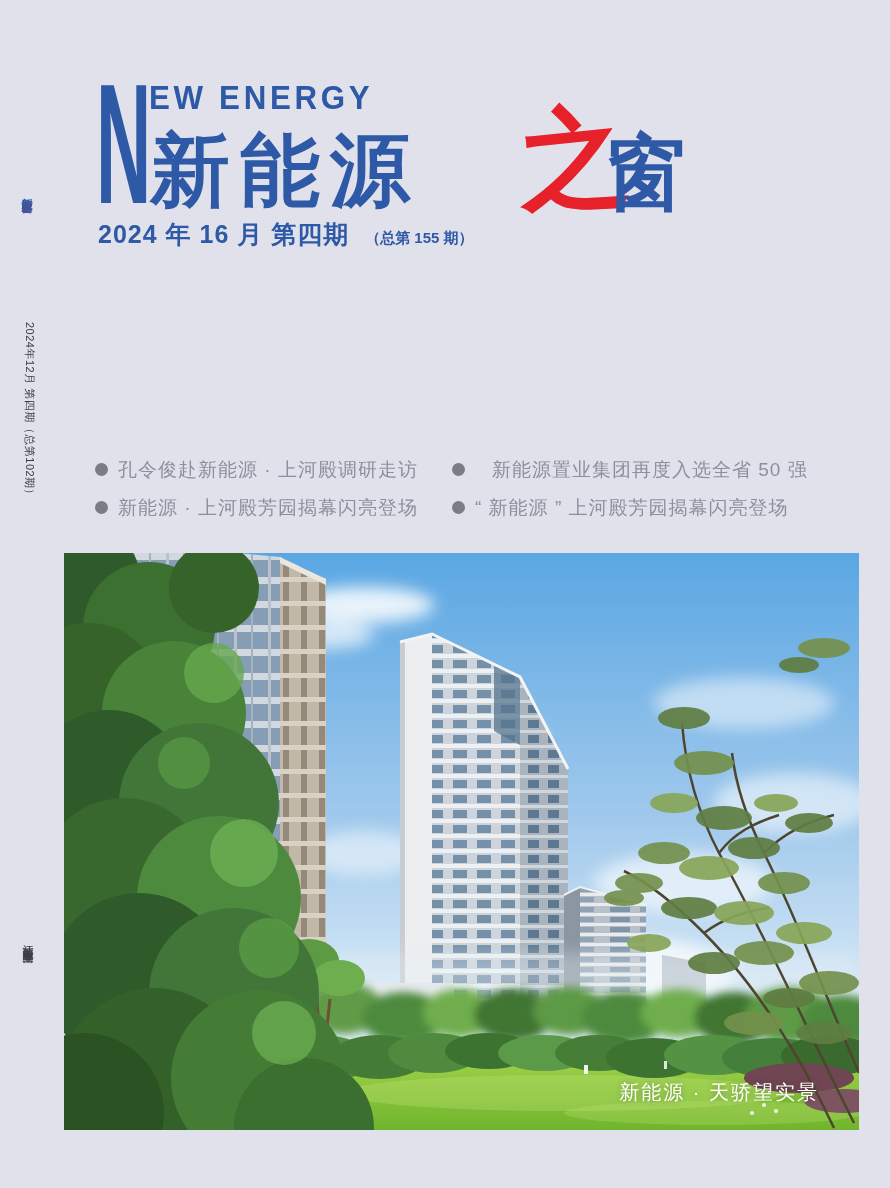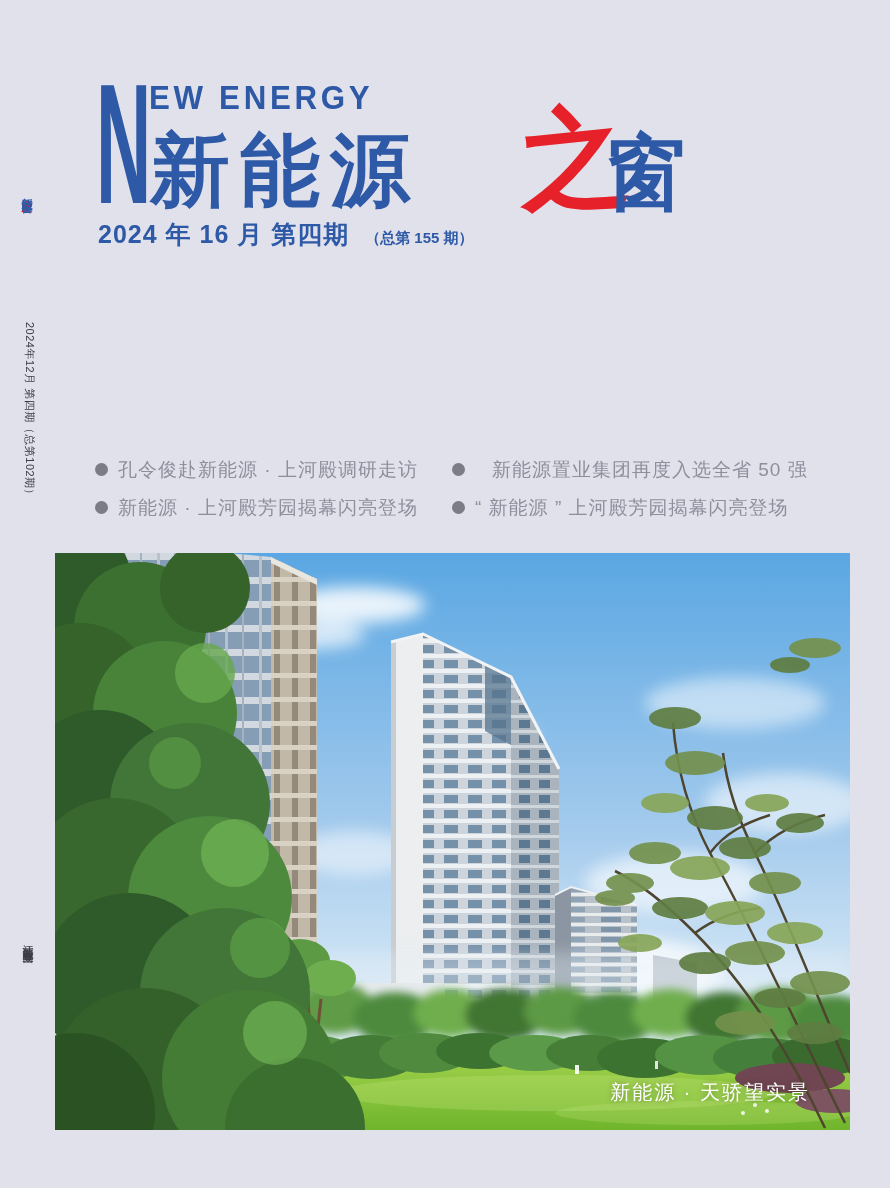--- a/index.html
+++ b/index.html
@@ -60,21 +60,21 @@
   }
   .headline .dot{
     width:13px;height:13px;border-radius:50%;background:#7c7c86;margin-top:4px;flex:none;
   }
   .hl-1{left:95px;top:459px;}
   .hl-2{left:95px;top:497px;justify-content:space-between;}
   .hl-3{left:452px;top:459px;gap:27px;}
   .hl-4{left:452px;top:497px;}
   
   .photo{
-    position:absolute;left:55px;top:553px;width:795px;height:577px;overflow:hidden;
+    position:absolute;left:64px;top:553px;width:795px;height:577px;overflow:hidden;
   }
   .photo svg{display:block;width:795px;height:577px;}
   .caption{
     position:absolute;right:40px;bottom:24px;color:#ffffff;font-size:20px;
     letter-spacing:2px;text-shadow:0 0 6px rgba(0,0,0,.3);white-space:nowrap;
   }
 </style>
 </head>
 <body>
 

